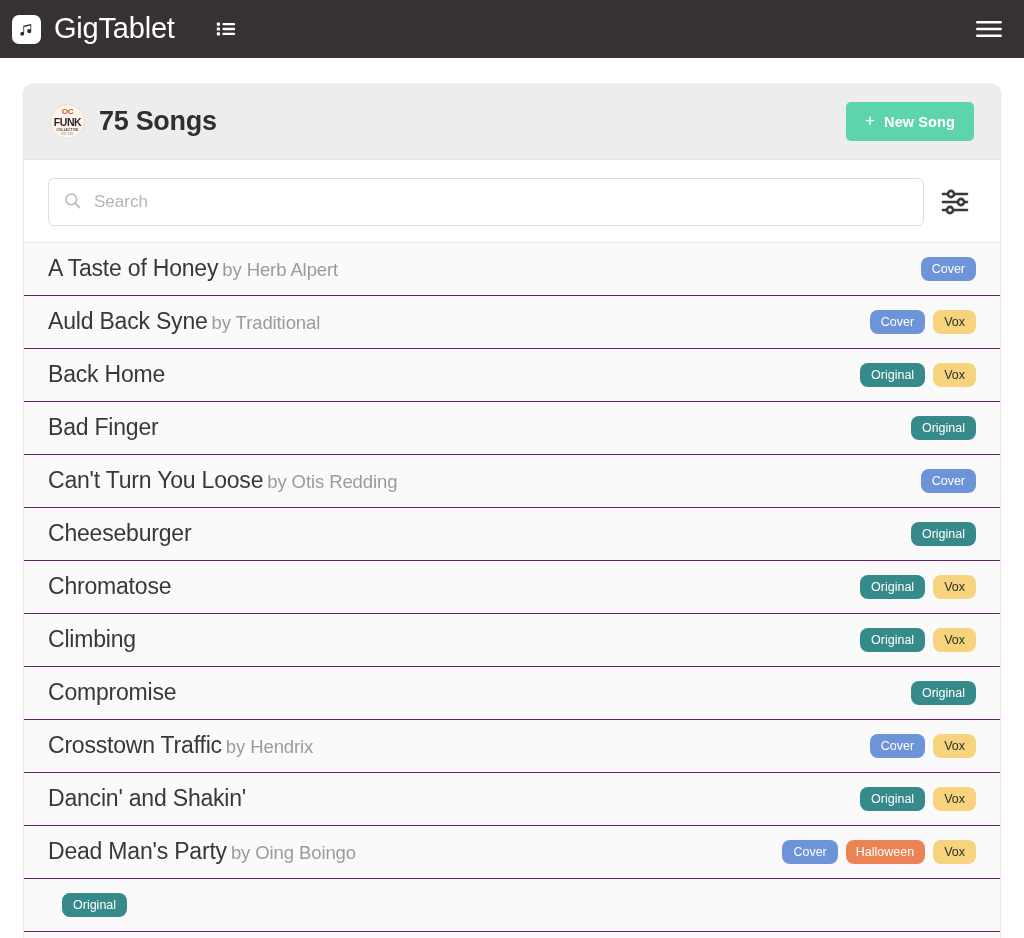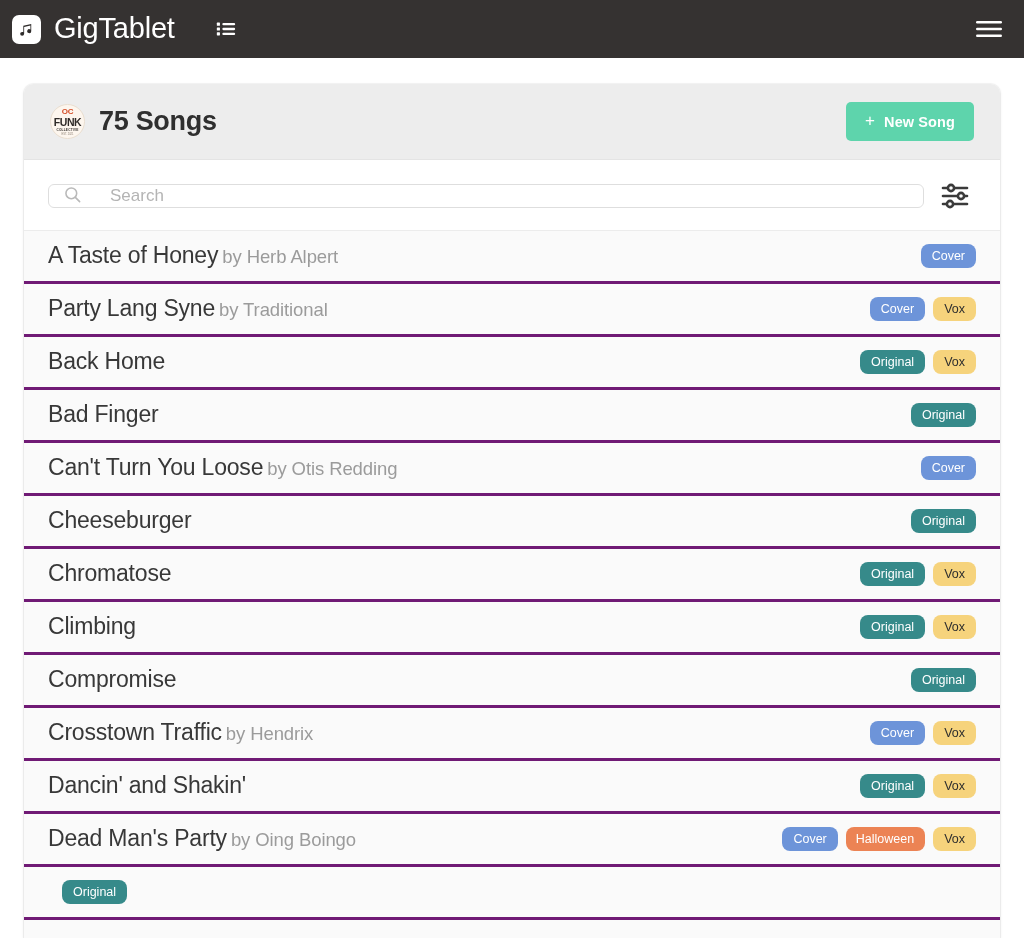--- a/index.html
+++ b/index.html
@@ -185,23 +185,23 @@
   }
 
   .search-wrap {
     flex: 1 1 auto;
     position: relative;
     display: flex;
     align-items: center;
     background: #ffffff;
     border: 1px solid #dedede;
     border-radius: 6px;
-    height: 24px;
+    height: 48px;
     padding: 0 14px;
-    gap: 28px;
+    gap: 12px;
   }
 
   .search-input {
     border: none;
     outline: none;
     flex: 1 1 auto;
     font-family: "Liberation Sans", sans-serif;
     font-size: 17px;
     color: #3a3a3a;
     background: transparent;
@@ -223,21 +223,21 @@
     flex: 1 1 auto;
     overflow: hidden;
     background: #fafafa;
   }
 
   .song-row {
     display: flex;
     align-items: center;
     height: 53px;
     padding: 0 24px 0 24px;
-    border-bottom: 3px solid #701a75;
+    border-bottom: 1px solid #701a75;
     background: #fafafa;
     cursor: pointer;
   }
 
   .song-text {
     flex: 1 1 auto;
     min-width: 0;
     white-space: nowrap;
     overflow: hidden;
     text-overflow: ellipsis;
@@ -361,21 +361,21 @@
     </div>
 
     <div class="song-list" id="song-list">
         <div class="song-row">
           <div class="song-text"><span class="song-title">A Taste of Honey</span><span class="song-artist">by Herb Alpert</span></div>
           <div class="tag-group">
             <span class="tag tag-cover">Cover</span>
           </div>
         </div>
         <div class="song-row">
-          <div class="song-text"><span class="song-title">Party Lang Syne</span><span class="song-artist">by Traditional</span></div>
+          <div class="song-text"><span class="song-title">Auld Back Syne</span><span class="song-artist">by Traditional</span></div>
           <div class="tag-group">
             <span class="tag tag-cover">Cover</span>
             <span class="tag tag-vox">Vox</span>
           </div>
         </div>
         <div class="song-row">
           <div class="song-text"><span class="song-title">Back Home</span></div>
           <div class="tag-group">
             <span class="tag tag-original">Original</span>
             <span class="tag tag-vox">Vox</span>

